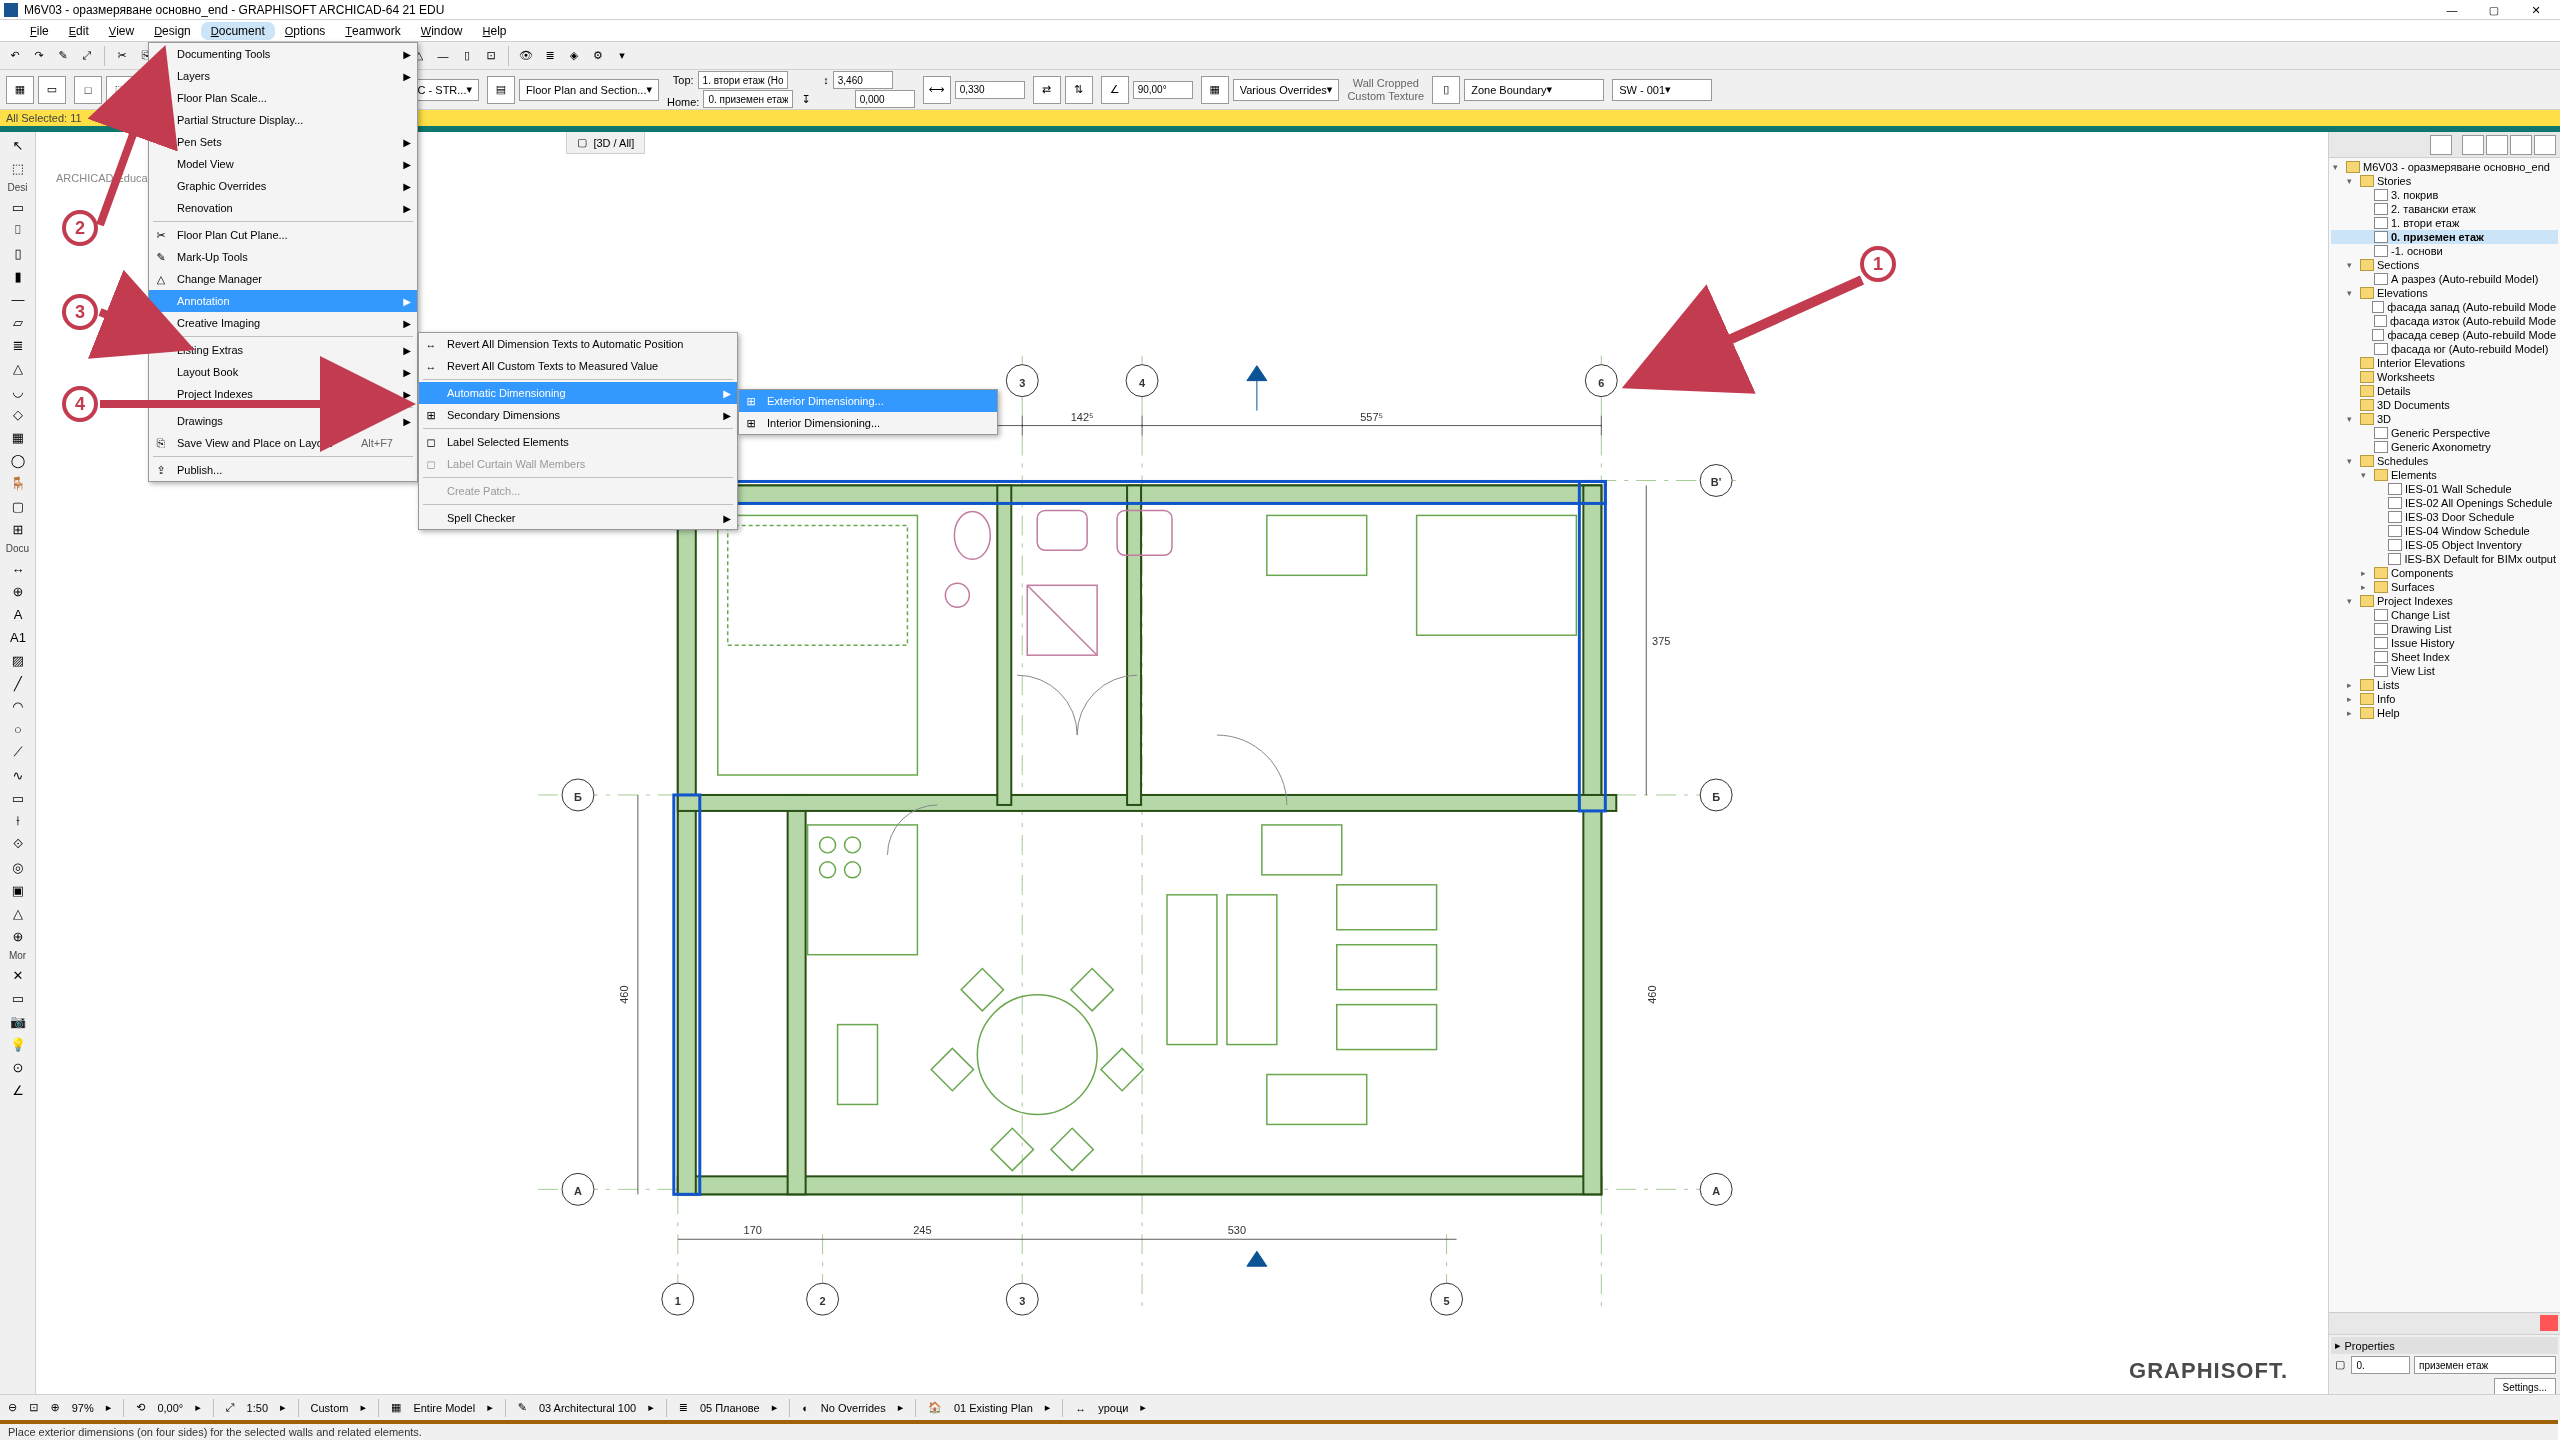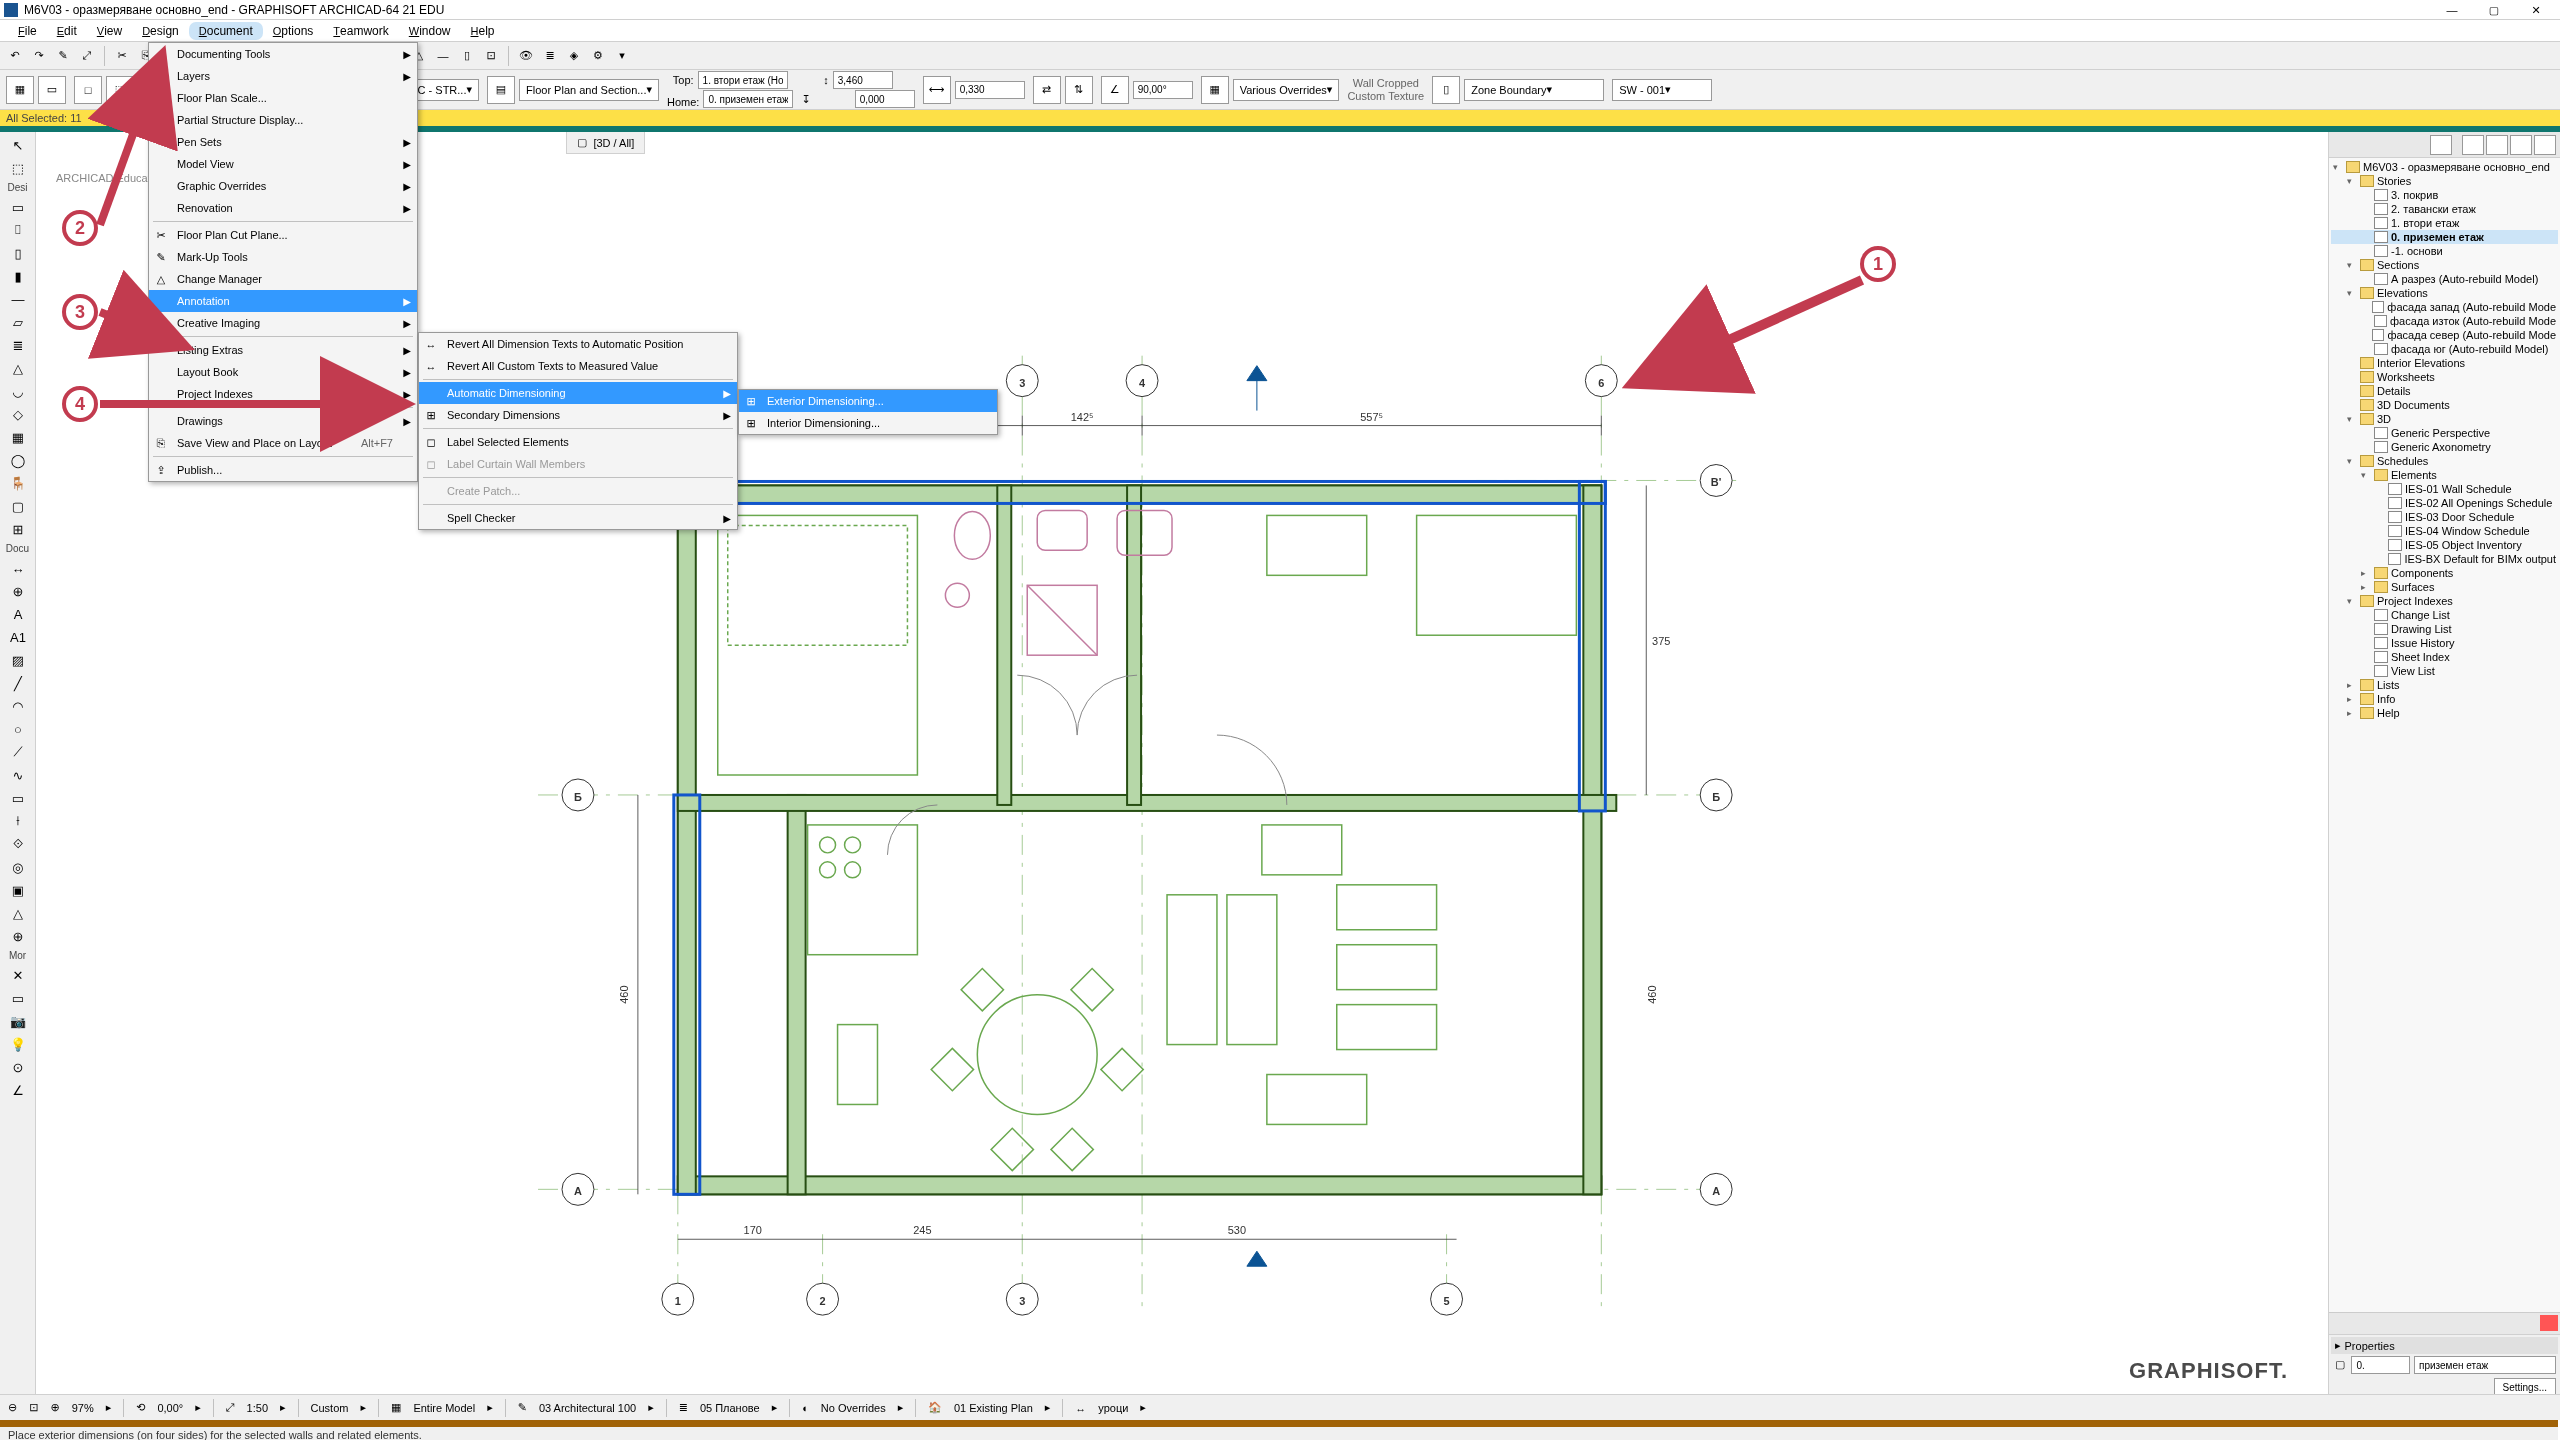--- a/index.html
+++ b/index.html
@@ -6,21 +6,21 @@
 body { background: #fff; width: 2560px; height: 1440px; position: relative; overflow: hidden; }
 
 
 .titlebar { height: 20px; background: #fff; display: flex; align-items: center; padding: 0 4px; border-bottom: 1px solid #d0d0d0; }
 .titlebar .app-icon { width: 14px; height: 14px; background: #1a5490; margin-right: 6px; }
 .titlebar .title { font-size: 12px; color: #000; flex: 1; }
 .titlebar .win-btns { display: flex; gap: 2px; }
 .titlebar .win-btn { width: 40px; height: 18px; text-align: center; line-height: 18px; cursor: pointer; }
 
 
-.menubar { height: 22px; background: #fff; display: flex; align-items: center; padding: 0 8px; border-bottom: 1px solid #d0d0d0; }
+.menubar { height: 22px; background: #fff; display: flex; align-items: center; padding: 0 20px; border-bottom: 1px solid #d0d0d0; }
 .menubar .menu-item { padding: 2px 10px; cursor: pointer; font-size: 12px; }
 .menubar .menu-item.active { background: #cce4f7; border-radius: 7px; }
 .menubar .menu-item u { text-decoration: underline; }
 
 
 .toolbar1 { height: 28px; background: #f0f0f0; display: flex; align-items: center; padding: 0 4px; border-bottom: 1px solid #d0d0d0; gap: 2px; }
 .toolbar1 .tb-btn { width: 22px; height: 22px; display: flex; align-items: center; justify-content: center; cursor: pointer; border: 1px solid transparent; }
 .toolbar1 .tb-sep { width: 1px; height: 20px; background: #c0c0c0; margin: 0 4px; }
 
 
@@ -82,21 +82,21 @@
 .dropdown .dd-shortcut { position:absolute; right: 24px; color:#666; font-size:11px; }
 
 
 .bubble { position: absolute; width: 36px; height: 36px; border-radius: 50%; background: #fff; border: 4px solid #c23b4f; color: #c23b4f; font-size: 18px; font-weight: bold; display: flex; align-items: center; justify-content: center; z-index: 200; }
 .arrow { position: absolute; z-index: 199; pointer-events: none; }
 
 
 .statusbar { position: absolute; bottom: 20px; left: 0; right: 0; height: 26px; background: #f0f0f0; border-top: 1px solid #d0d0d0; display: flex; align-items: center; padding: 0 8px; gap: 12px; font-size: 11px; }
 .statusbar .sb-item { display: flex; align-items: center; gap: 4px; }
 .statusbar .sb-sep { width: 1px; height: 18px; background: #c0c0c0; }
-.hint-bar { position: absolute; bottom: 0; left: 0; right: 2px; height: 20px; background: #f0f0f0; border-top: 7px solid #a16207; padding: 2px 8px; font-size: 11px; color: #333; }
+.hint-bar { position: absolute; bottom: 0; left: 0; right: 2px; height: 20px; background: #f0f0f0; border-top: 4px solid #a16207; padding: 2px 8px; font-size: 11px; color: #333; }
 
 </style>
 </head>
 <body>
 
 <div class="titlebar">
   <div class="app-icon"></div>
   <div class="title">M6V03 - оразмеряване основно_end - GRAPHISOFT ARCHICAD-64 21 EDU</div>
   <div class="win-btns">
     <div class="win-btn">—</div>

